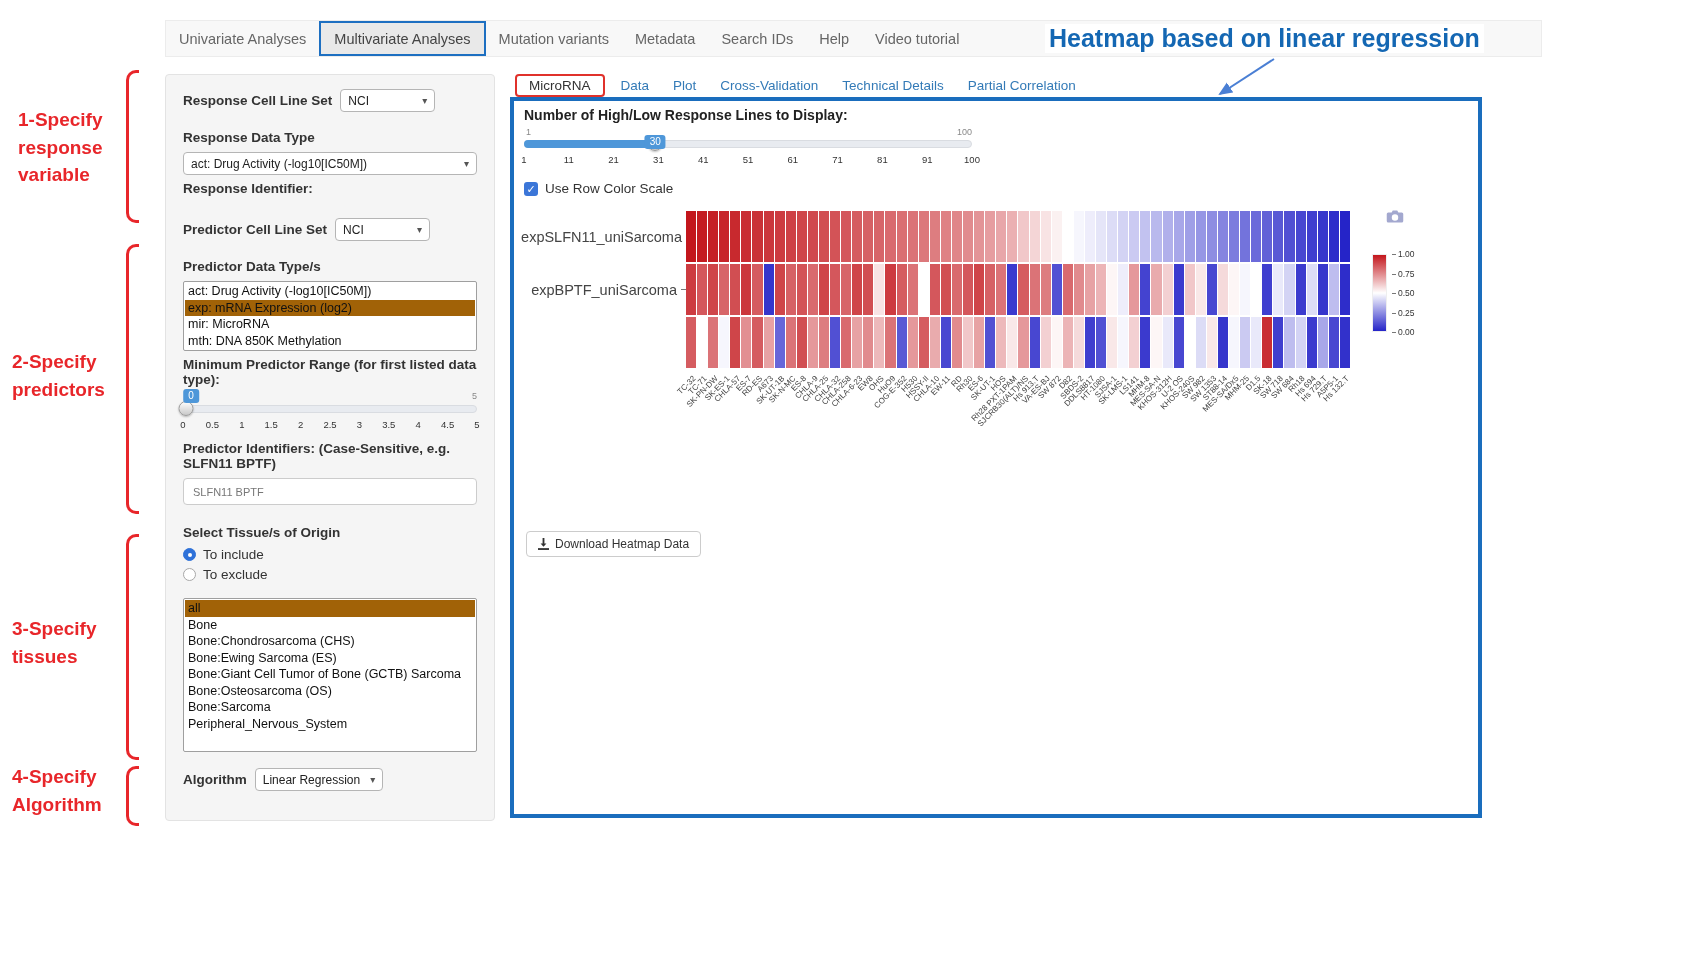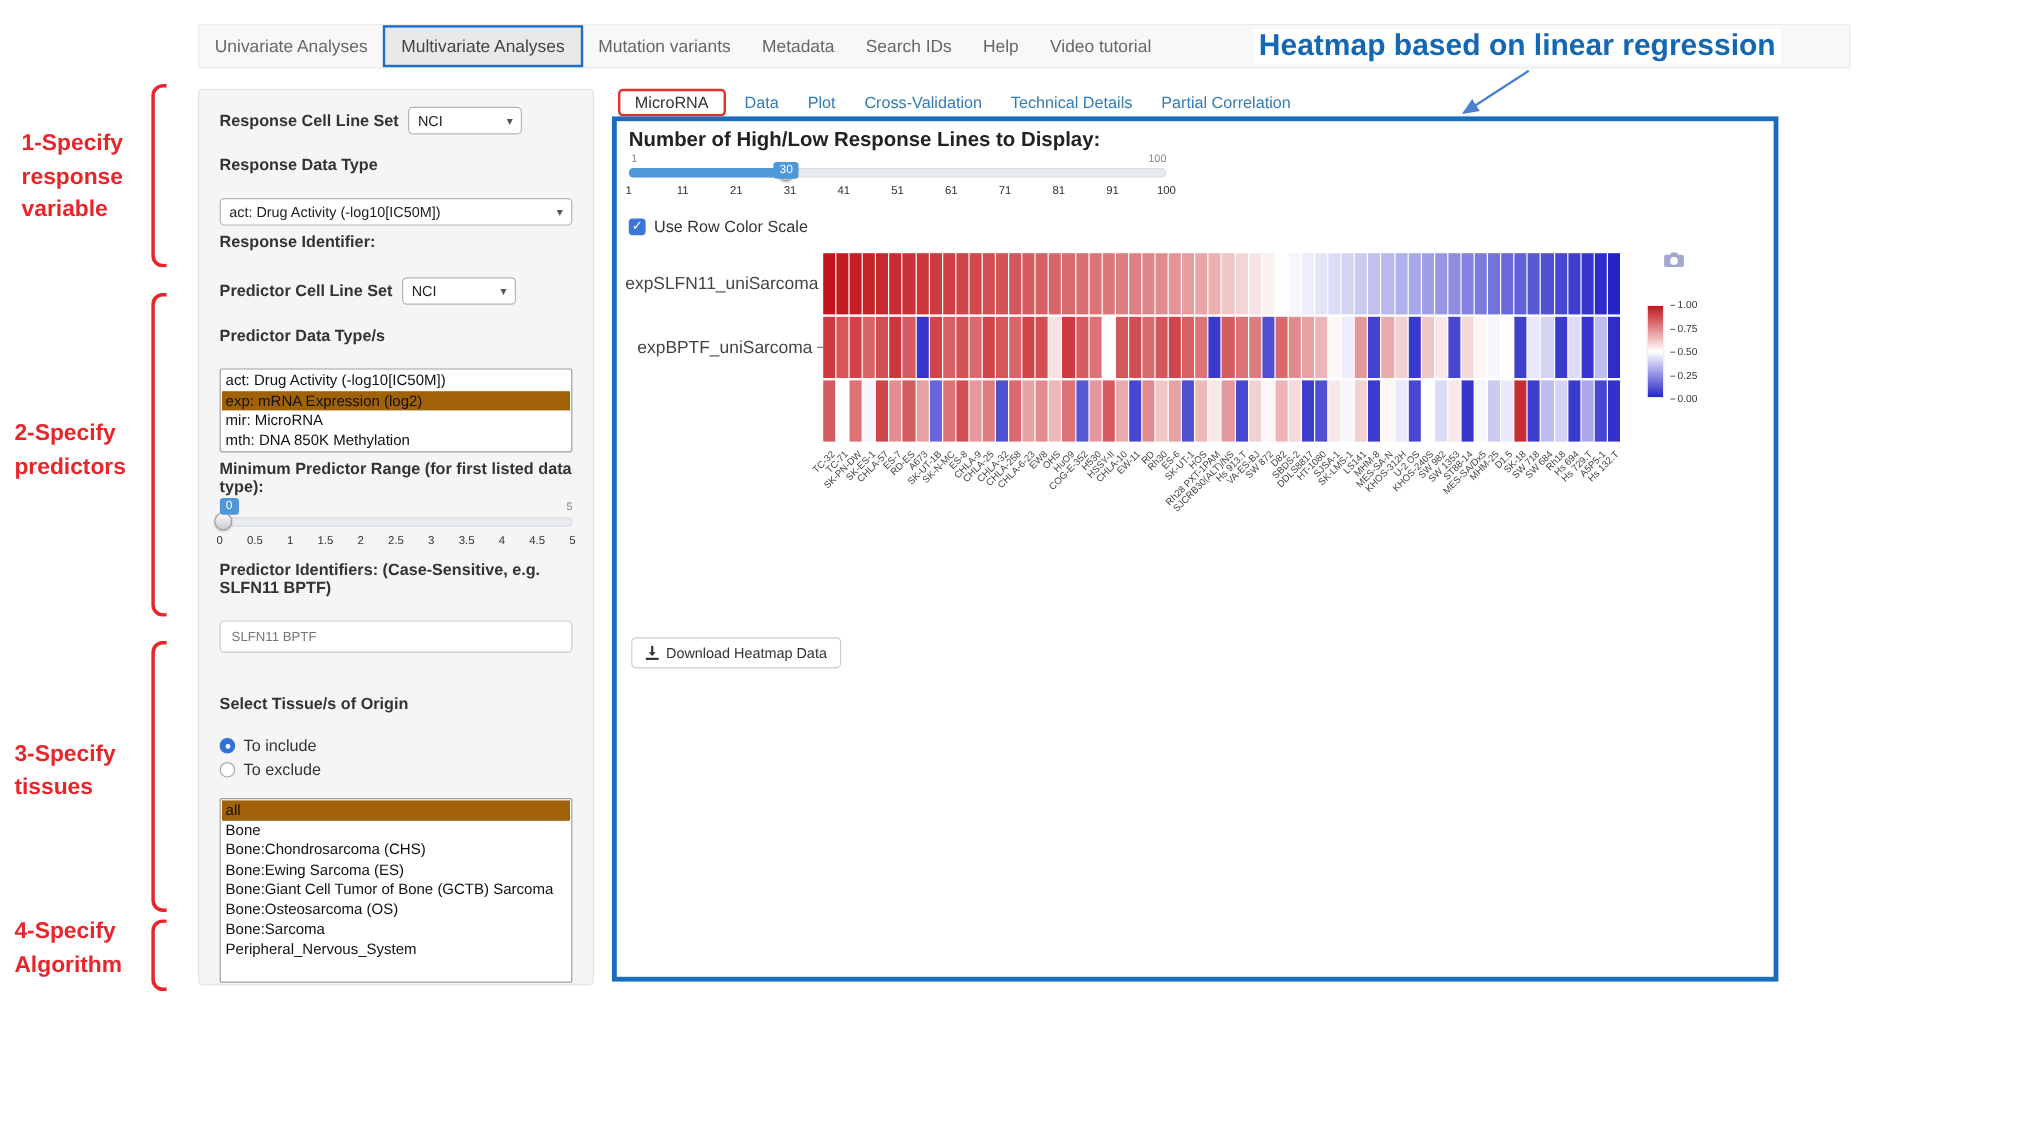--- a/index.html
+++ b/index.html
@@ -58,21 +58,21 @@
   .sl-minmax { position:absolute; font-size:9px; color:#888; }
 
   
   .main-tabs { position:absolute; left:515px; top:74px; height:23px; display:flex; align-items:center; }
   .mtab { font-size:13.5px; color:#337ab7; padding:2px 12px; cursor:pointer; white-space:nowrap; }
   .mtab.active { color:#333; border:2px solid #e0312b; border-radius:4px; margin-right:4px; }
 
   .panel { position:absolute; left:510px; top:97px; width:972px; height:721px;
            border:4px solid #1a6dbd; background:#fff; }
   .panel-inner { position:relative; width:100%; height:100%; }
-  .p-title { position:absolute; left:10px; top:6px; font-size:17px; font-weight:bold; color:#222; }
+  .p-title { position:absolute; left:10px; top:6px; font-size:14px; font-weight:bold; color:#222; }
   #linesSlider { position:absolute; left:10px; top:26px; width:448px; height:52px; }
   .cbx-row { position:absolute; left:10px; top:80px; display:flex; align-items:center; gap:7px;
              font-size:13.5px; color:#333; cursor:pointer; }
   .cbx { width:14px; height:14px; background:#3b76d8; border-radius:3px; color:#fff; font-size:11px;
          line-height:14px; text-align:center; flex:0 0 auto; }
 
   
   .hm-wrap { position:absolute; left:10px; top:110px; width:950px; }
   .hm-flex { display:flex; }
   .hm-rowlabels { width:162px; display:flex; flex-direction:column; gap:2px; }
@@ -90,22 +90,22 @@
   .cbar-tick::before { content:''; display:inline-block; width:4px; height:1px; background:#777;
                        vertical-align:middle; margin-right:2px; }
   .camera { position:absolute; left:862px; top:-2px; cursor:pointer; }
 
   .hint { position:absolute; left:10px; top:395px; font-size:13.5px; color:#222; }
   .dl-btn { position:absolute; left:12px; top:430px; display:inline-flex; align-items:center; gap:6px;
             border:1px solid #ccc; border-radius:4px; background:#fff; padding:5px 11px;
             font-size:12px; color:#333; cursor:pointer; font-family:inherit; }
 
   
-  .mt4{margin-top:20px}.mt6{margin-top:6px}.mt8{margin-top:8px}
-  .mt16{margin-top:16px}.mt18{margin-top:18px}.mt20{margin-top:35px}.mt22{margin-top:22px}
+  .mt4{margin-top:7px}.mt6{margin-top:6px}.mt8{margin-top:8px}
+  .mt16{margin-top:16px}.mt18{margin-top:18px}.mt20{margin-top:20px}.mt22{margin-top:22px}
 </style>
 </head>
 <body>
 
 <div class="page">
 
   <div class="topnav">
       <div class="nav-tab">Univariate Analyses</div>
       <div class="nav-tab active">Multivariate Analyses</div>
       <div class="nav-tab">Mutation variants</div>

